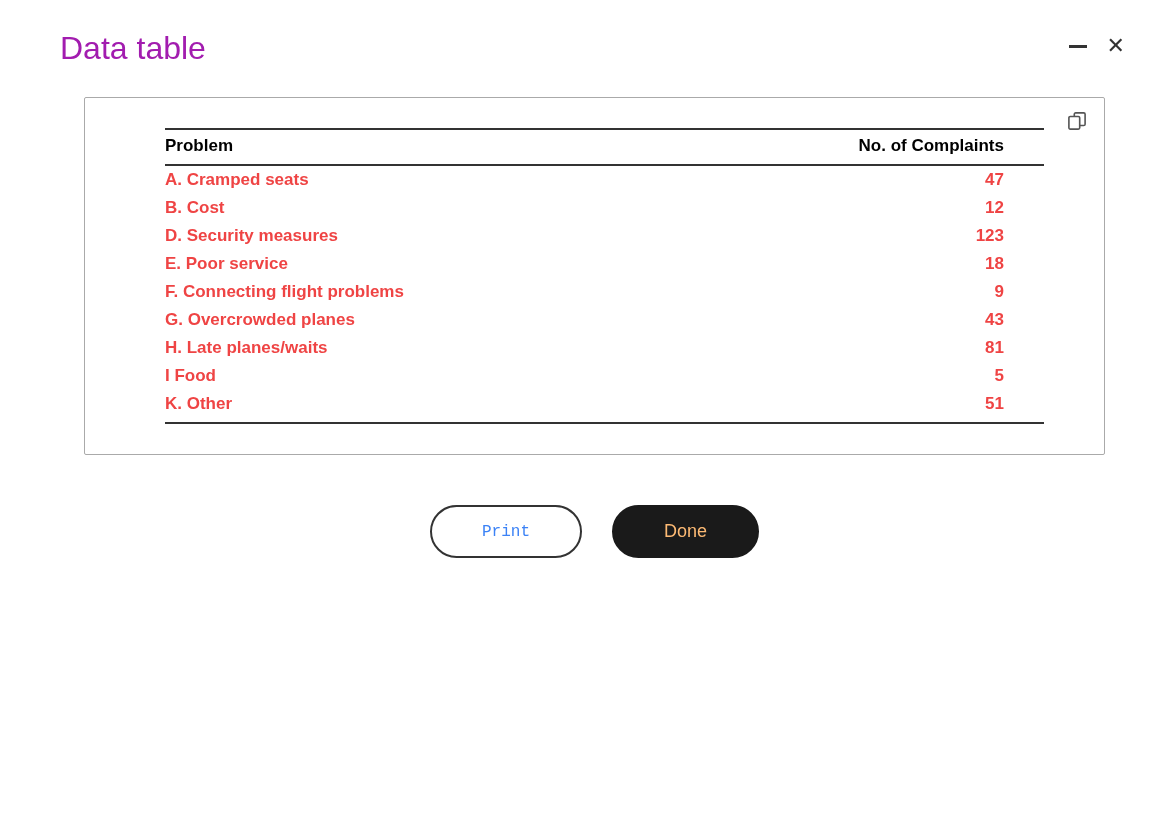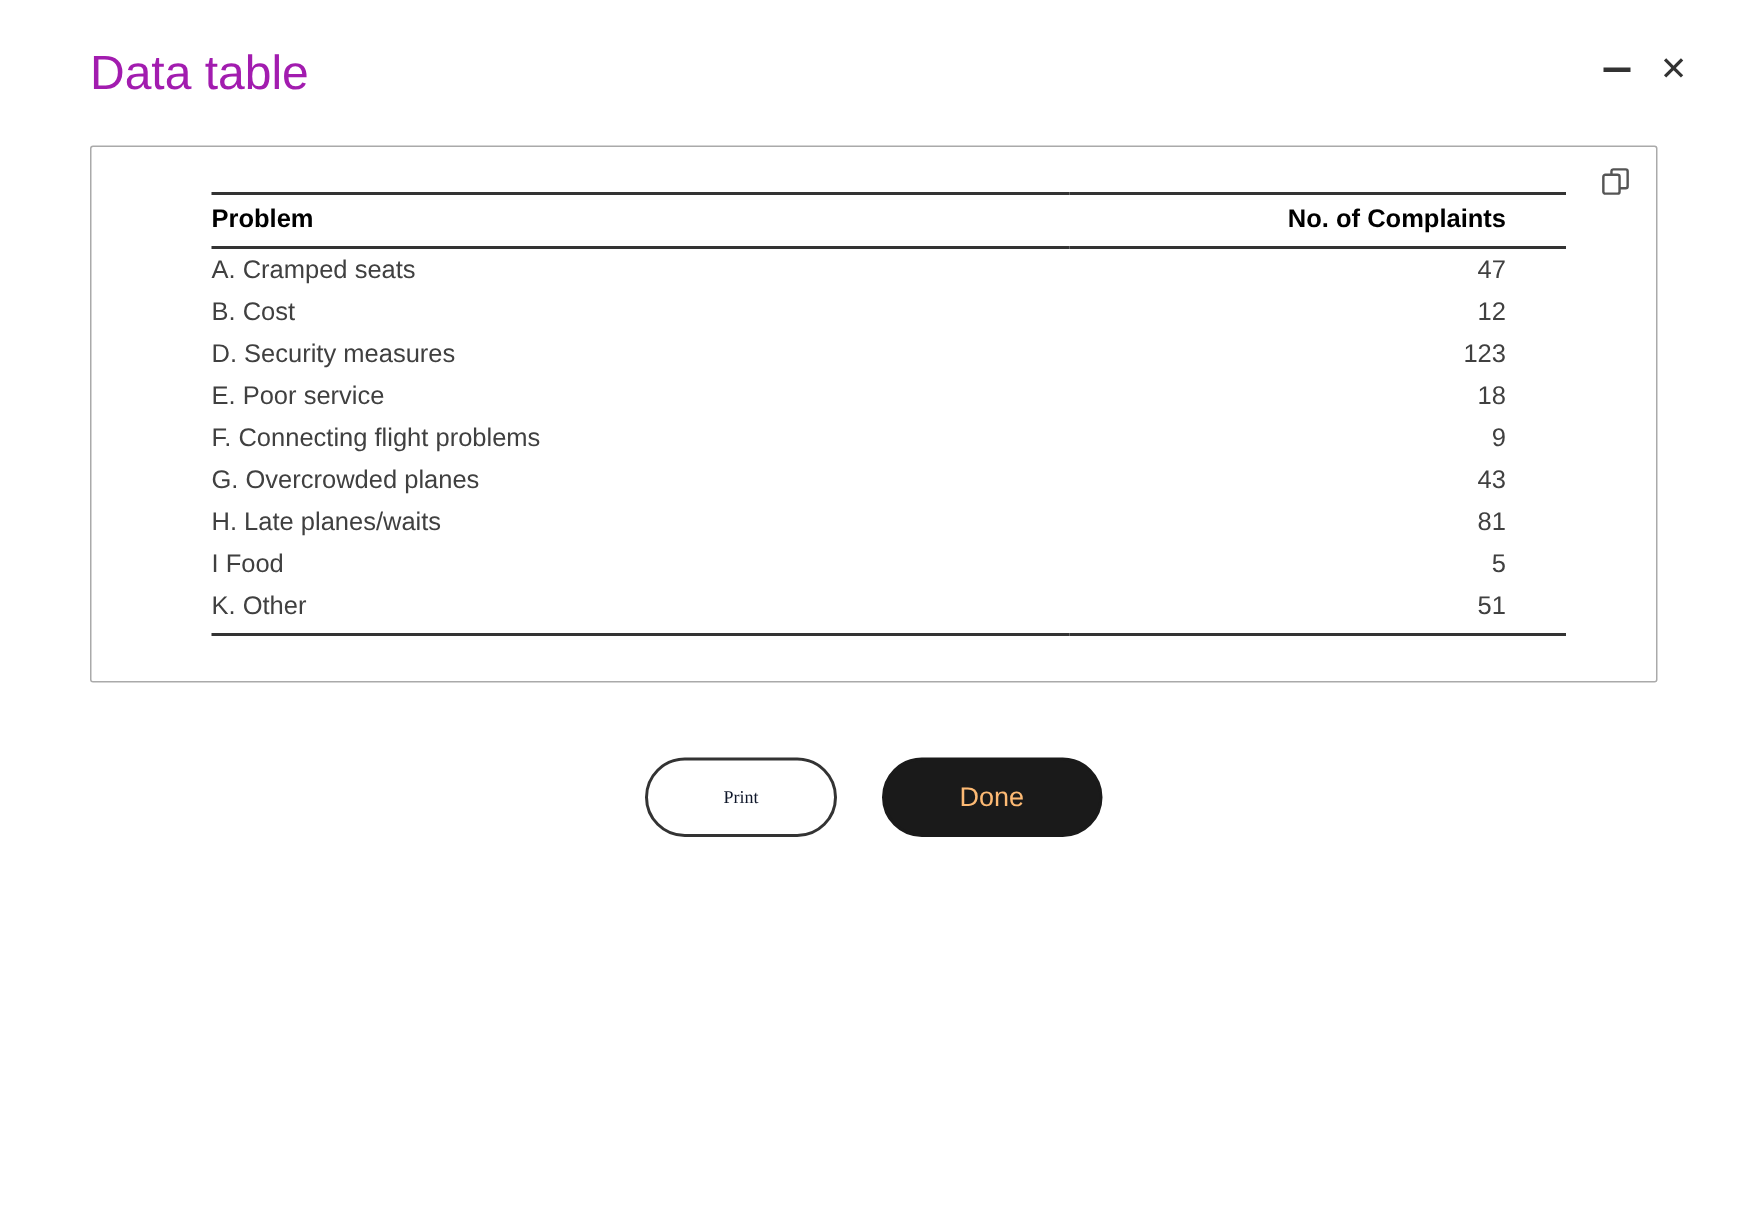--- a/index.html
+++ b/index.html
@@ -41,21 +41,21 @@
 
     .close-btn {
       font-size: 22px;
       color: #333;
       cursor: pointer;
       line-height: 1;
       font-weight: 300;
     }
 
     .main-content {
-      padding: 10px 60px 30px 60px;
+      padding: 10px 60px 30px 84px;
     }
 
     .table-container {
       border: 1.5px solid #aaa;
       border-radius: 2px;
       padding: 30px 60px 30px 80px;
       position: relative;
       margin-bottom: 50px;
     }
 
@@ -82,22 +82,22 @@
       text-align: left;
     }
 
     .data-table thead tr th.col-complaints {
       text-align: right;
       padding-right: 40px;
     }
 
     .data-table tbody tr td {
       padding: 4px 0;
-      color: #404040;
-      font-weight: 400;
+      color: #ef4444;
+      font-weight: 700;
     }
 
     .data-table tbody tr td.col-complaints {
       text-align: right;
       padding-right: 40px;
     }
 
     .data-table tbody tr:last-child td {
       padding-bottom: 8px;
       border-bottom: 2px solid #333;
@@ -112,24 +112,24 @@
       justify-content: center;
       gap: 30px;
       margin-top: 10px;
     }
 
     .btn-print {
       background: #fff;
       border: 2px solid #333;
       border-radius: 50px;
       padding: 14px 50px;
-      font-size: 12px;
-      cursor: pointer;
-      font-family: Liberation Serif, serif;
-      color: #0f172a;
+      font-size: 16px;
+      cursor: pointer;
+      font-family: Liberation Mono, monospace;
+      color: #3b82f6;
     }
 
     .btn-done {
       background: #1a1a1a;
       border: 2px solid #1a1a1a;
       border-radius: 50px;
       padding: 14px 50px;
       font-size: 18px;
       cursor: pointer;
       font-family: inherit;

